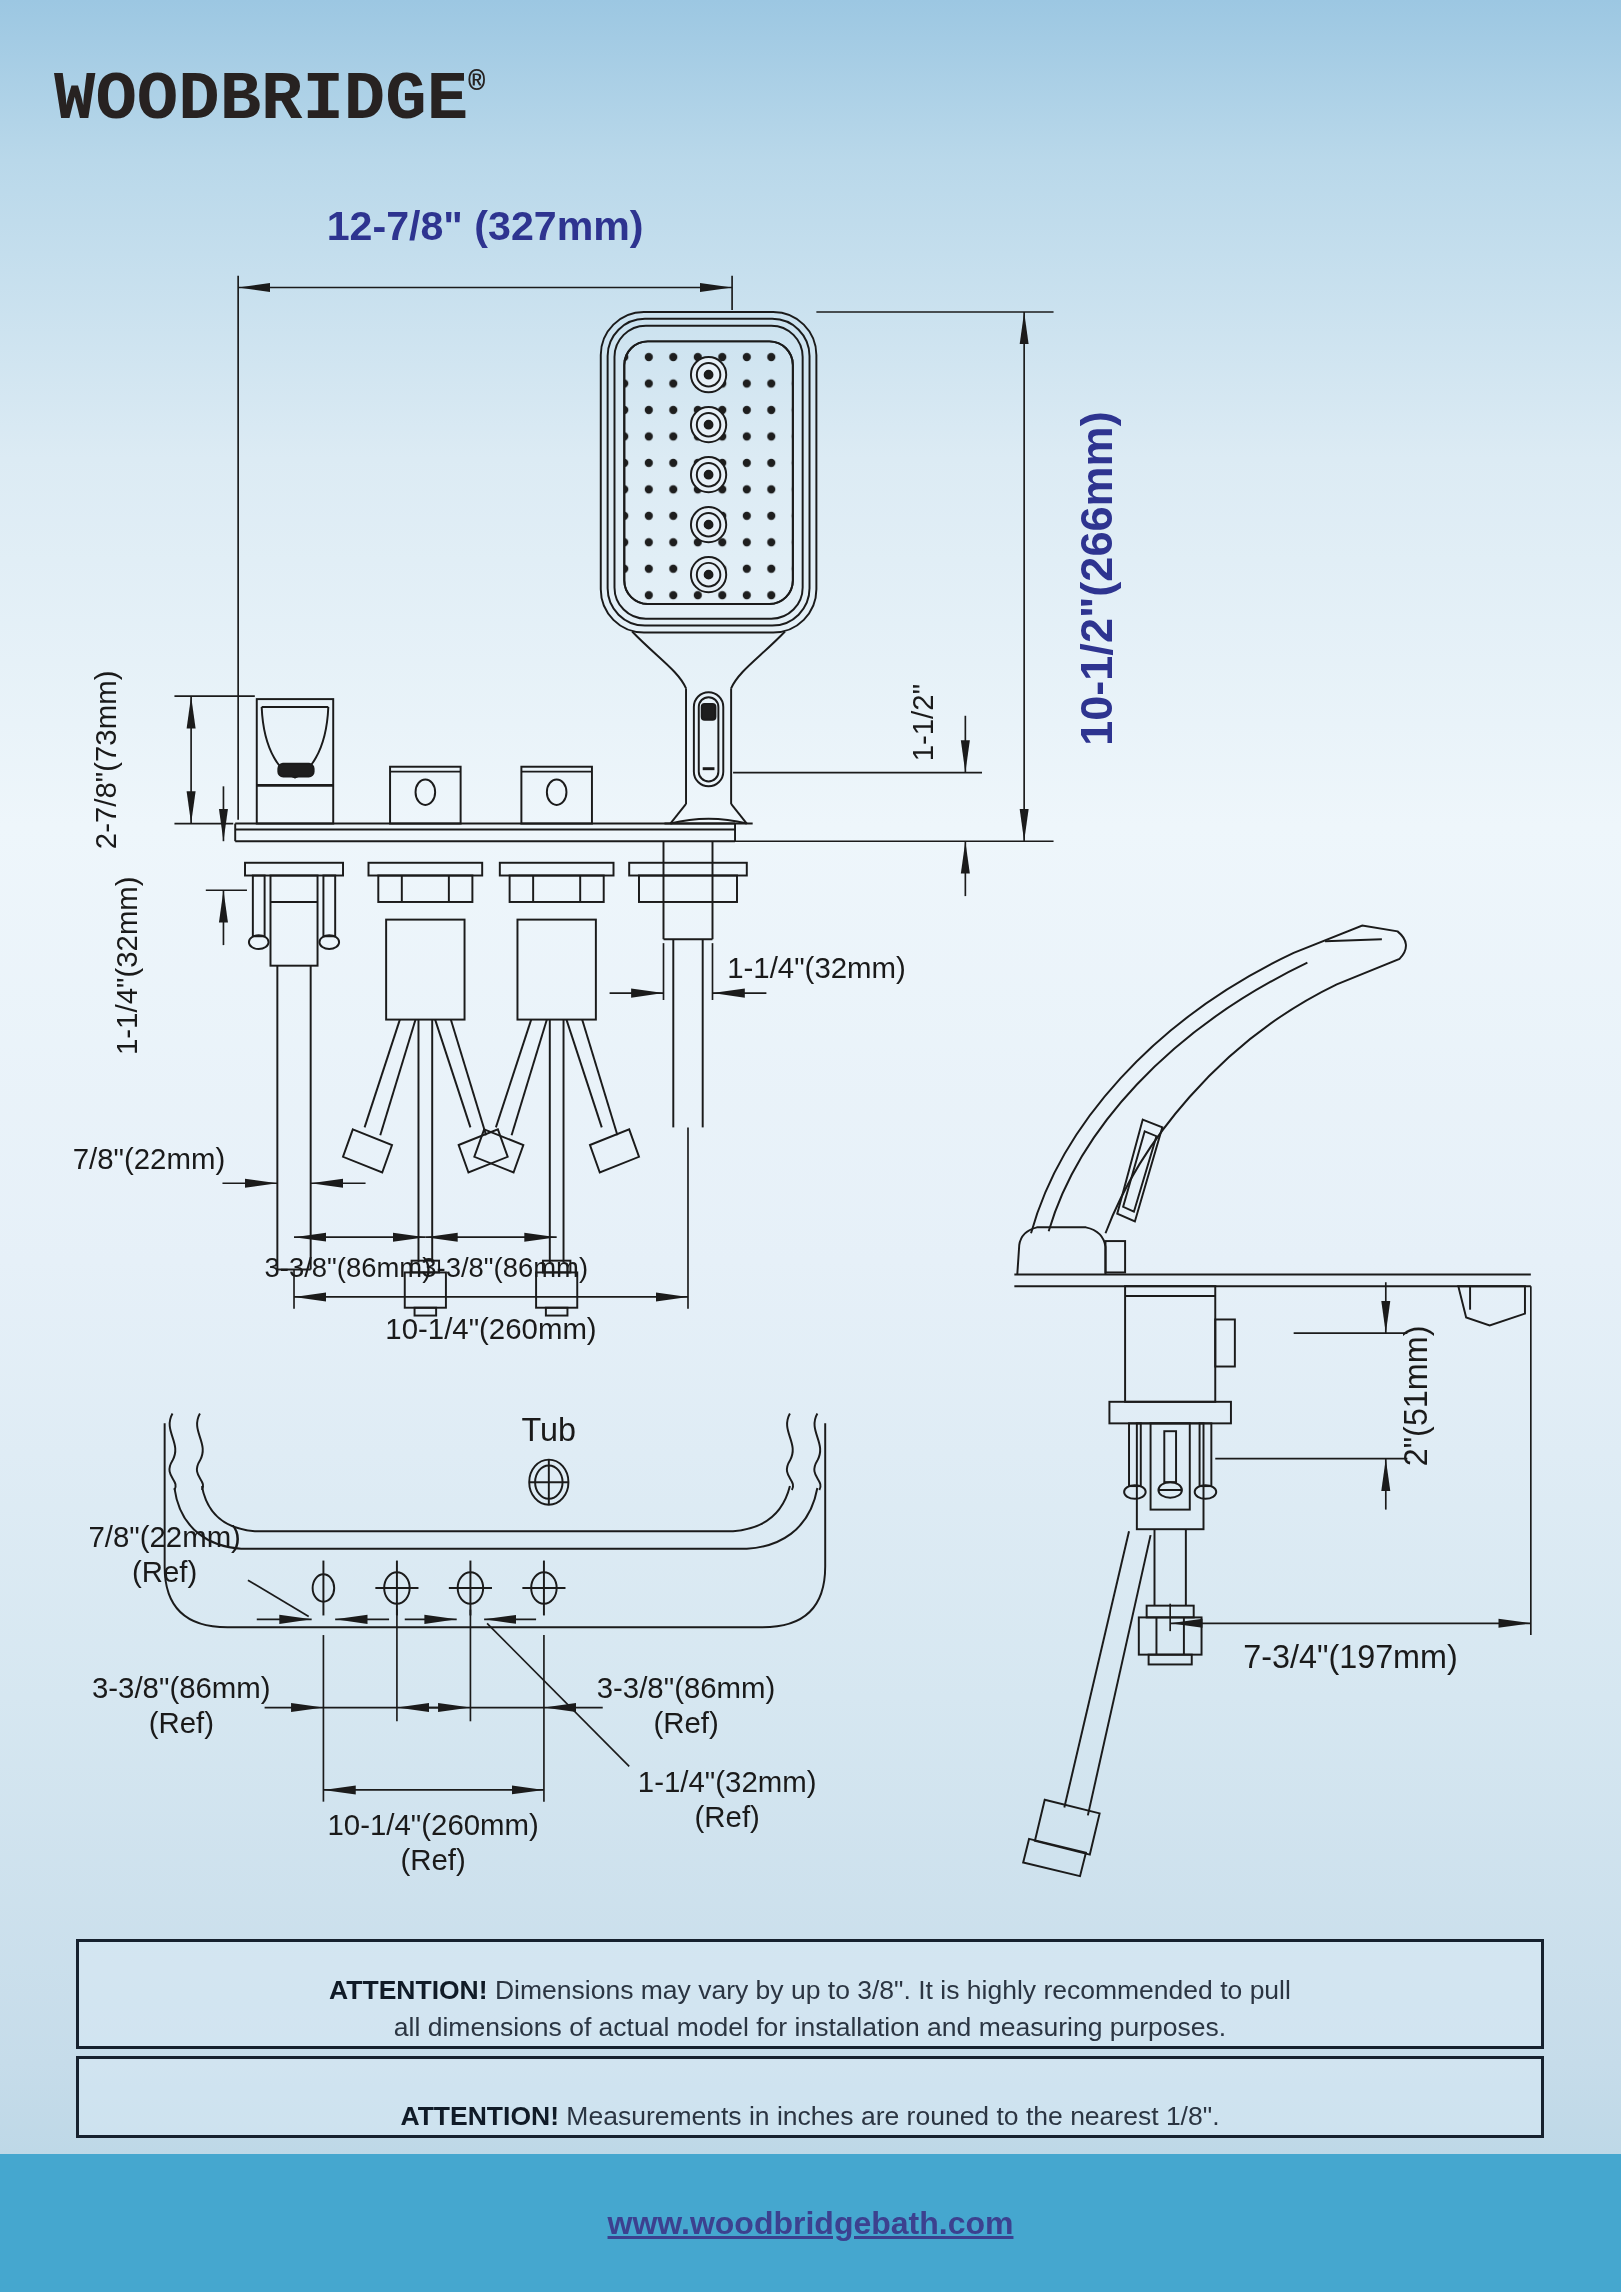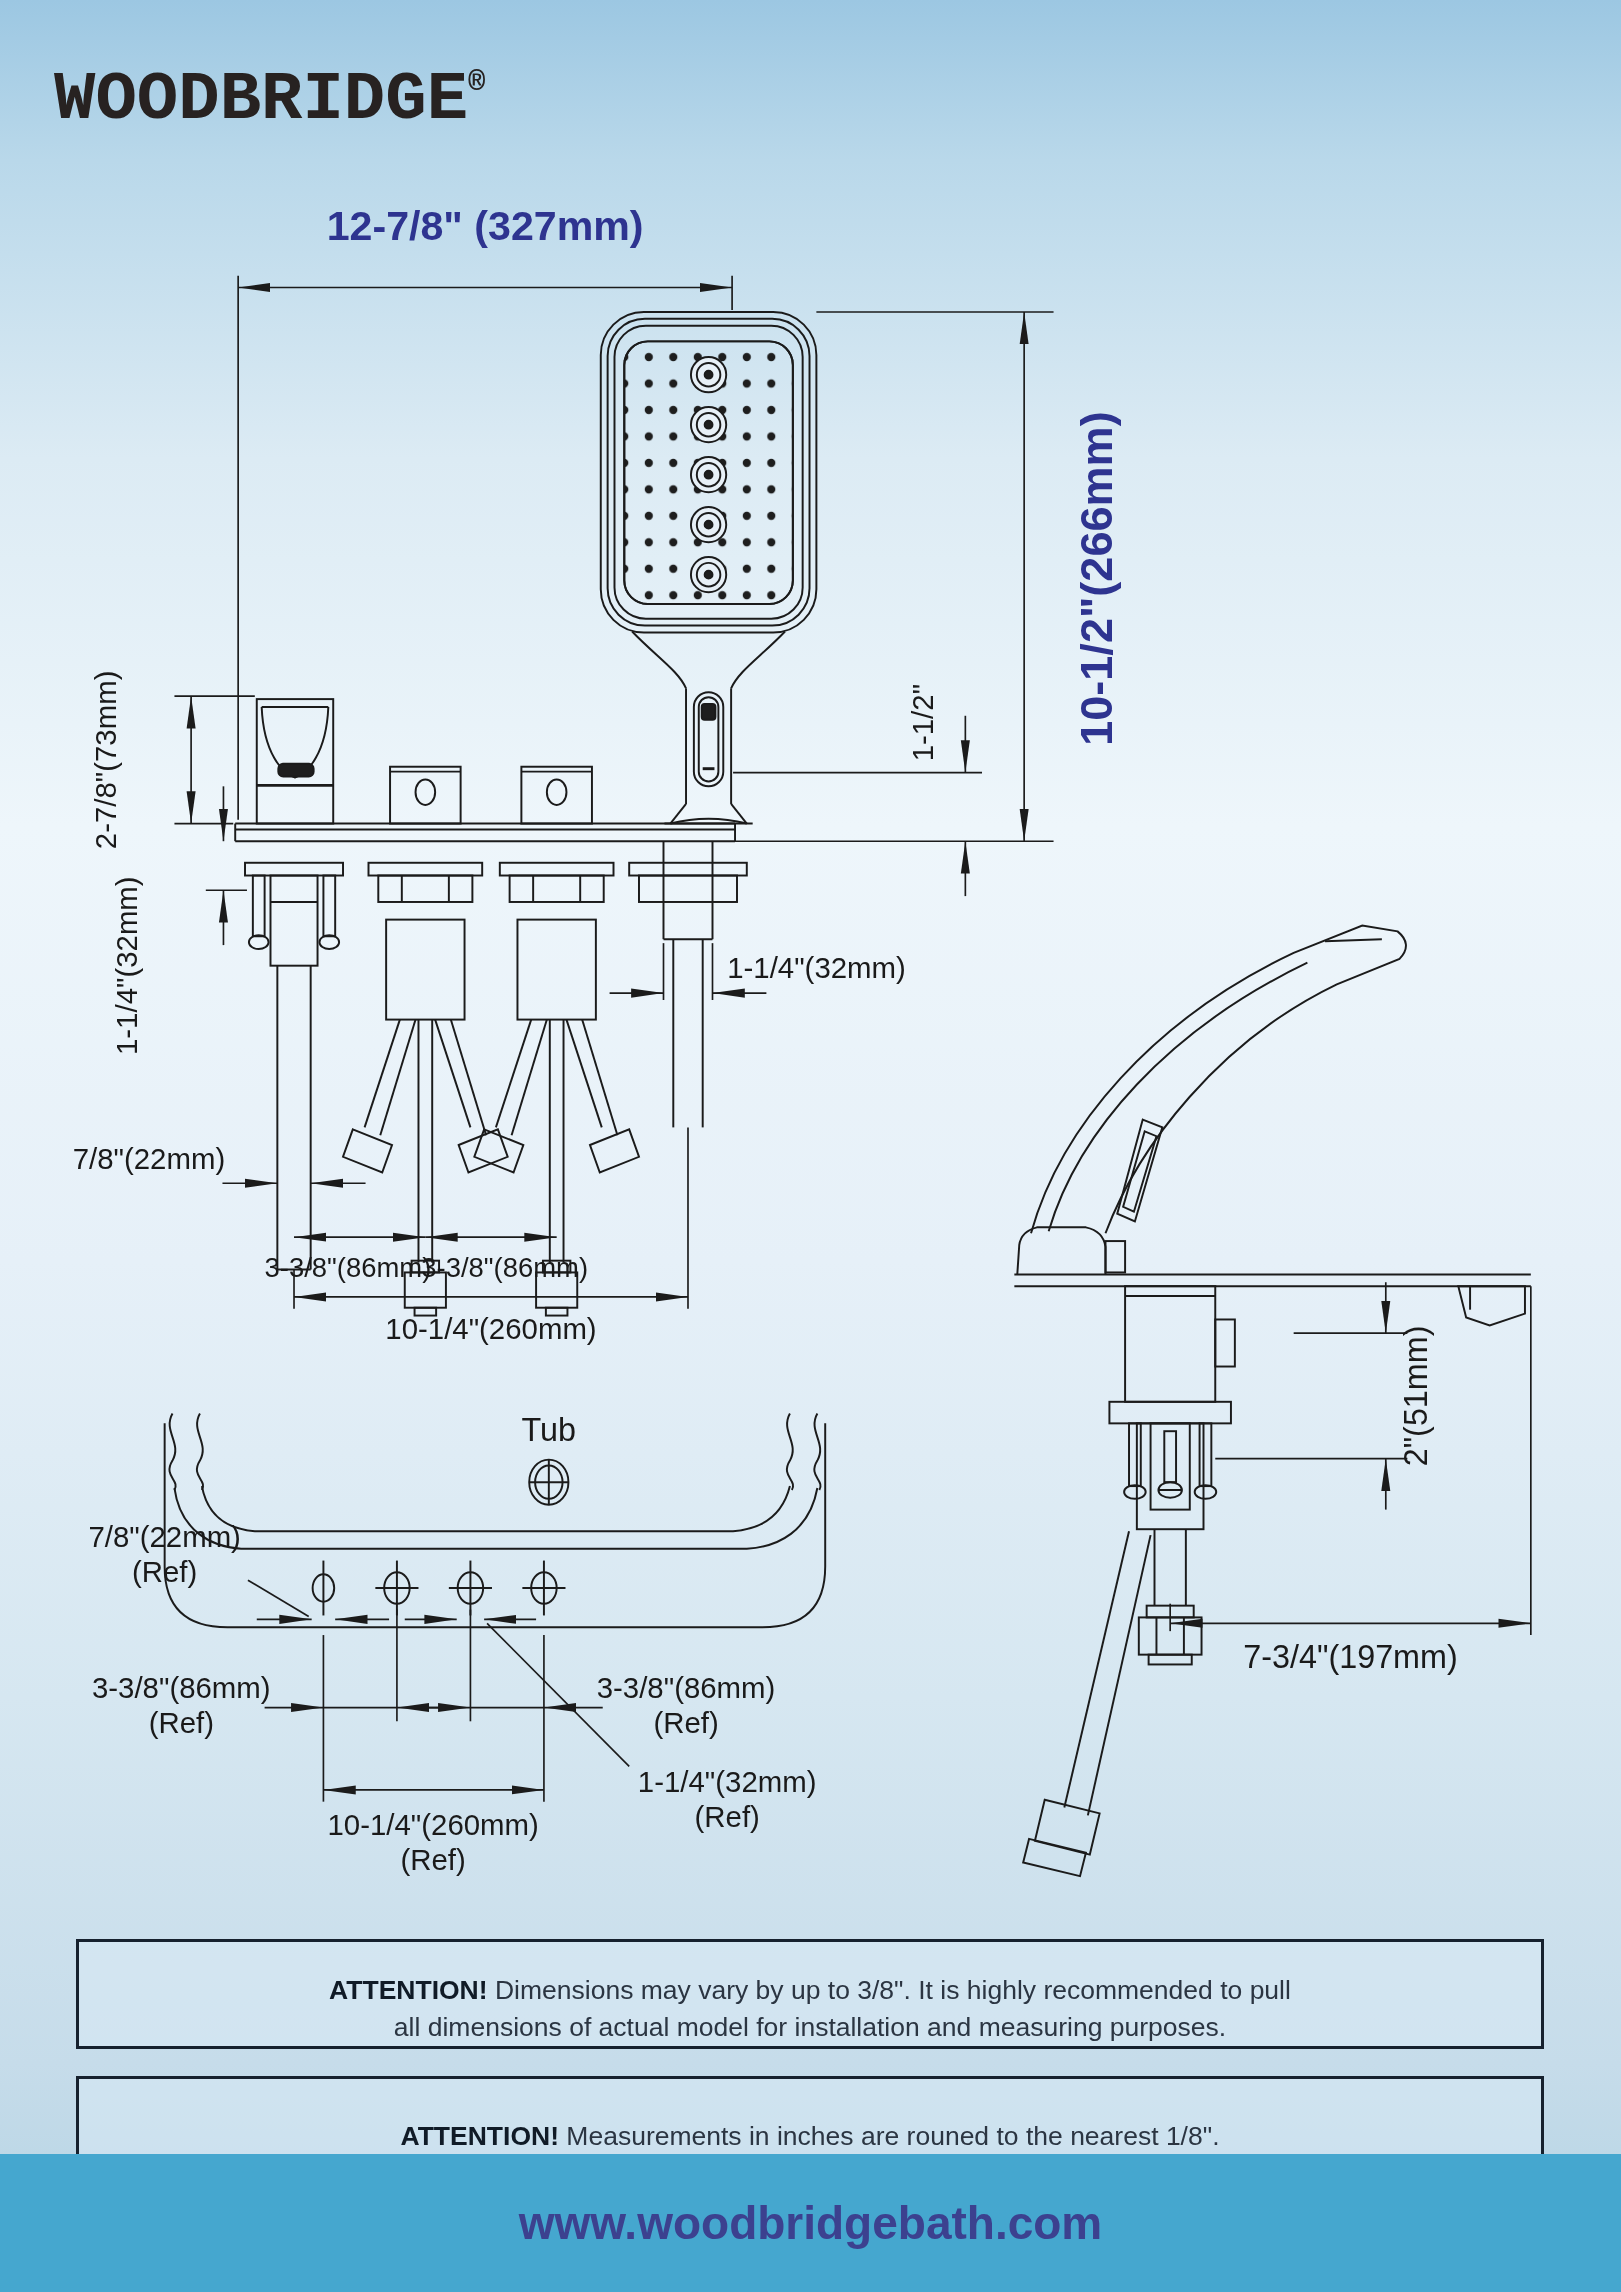--- a/index.html
+++ b/index.html
@@ -12,26 +12,26 @@
   .logo sup{font-size:29px;vertical-align:27.4px;font-weight:bold;}
   svg text{font-family:"Liberation Sans",sans-serif;}
   .notice{
     position:absolute;left:76px;width:1468px;border:3.9px solid #16212e;
     background:rgba(222,238,248,0.45);box-sizing:border-box;
     display:flex;flex-direction:column;justify-content:flex-end;
     color:#2b3542;font-size:26.5px;line-height:37px;text-align:center;
   }
   .notice b{color:#101b27;}
   .notice-1{top:1939px;height:110px;}
-  .notice-2{top:2056px;height:82px;margin-top:20px;}
+  .notice-2{top:2056px;height:82px;}
   .footer{
     position:absolute;left:0;top:2154px;width:1621px;height:138px;background:#45a7cf;
     display:flex;align-items:center;justify-content:center;
   }
-  .footer .site{color:#3c418f;font-weight:bold;font-size:46px;}
+  .footer .site{color:#3c418f;font-weight:bold;font-size:32px;text-decoration:underline;}
 </style>
 </head>
 <body>
 
 <div class="page">
 
   <div class="logo"><span>WOODBRIDGE</span><sup>®</sup></div>
 
   <svg width="1621" height="2293" viewBox="0 0 1654 2339" style="position:absolute;left:0;top:0;">
     <defs>

